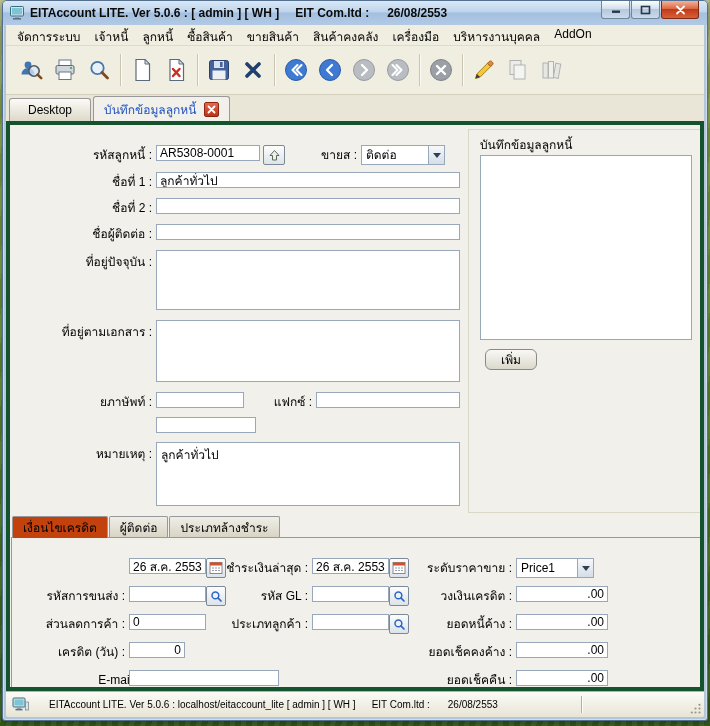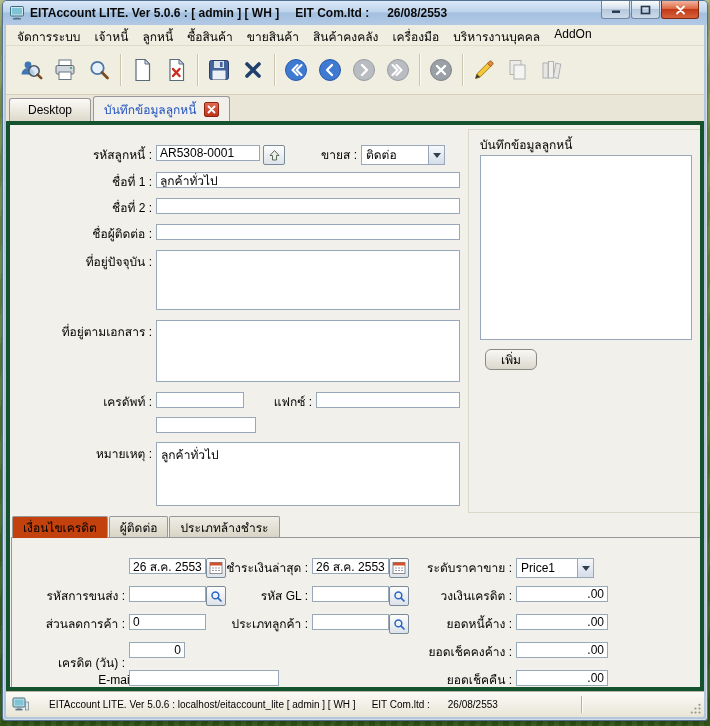--- a/index.html
+++ b/index.html
@@ -262,21 +262,21 @@
     <label class="lbl" style="left:2px;top:73px;width:140px">ชื่อที่ 2 :</label>
     <input class="fld" style="left: 146px; top: 73px; width: 304px;" value="">
     <label class="lbl" style="left:2px;top:99px;width:140px">ชื่อผู้ติดต่อ :</label>
     <input class="fld" style="left: 146px; top: 99px; width: 304px;" value="">
 
     <label class="lbl" style="left:2px;top:127px;width:140px">ที่อยู่ปัจจุบัน :</label>
     <textarea class="ta" style="left: 146px; top: 125px; width: 304px; height: 60px;"></textarea>
     <label class="lbl" style="left:2px;top:197px;width:140px">ที่อยู่ตามเอกสาร :</label>
     <textarea class="ta" style="left: 146px; top: 195px; width: 304px; height: 62px;"></textarea>
 
-    <label class="lbl" style="left:2px;top:267px;width:140px">เครดัพท์ :</label>
+    <label class="lbl" style="left:2px;top:267px;width:140px">ยภาษัพท์ :</label>
     <input class="fld" style="left: 146px; top: 267px; width: 88px;" value="">
     <label class="lbl" style="left:238px;top:267px;width:64px">แฟกซ์ :</label>
     <input class="fld" style="left: 306px; top: 267px; width: 144px;" value="">
 
     <input class="fld" style="left: 146px; top: 292px; width: 100px;" value="">
 
     <label class="lbl" style="left:2px;top:319px;width:140px">หมายเหตุ :</label>
     <textarea class="ta" style="left: 146px; top: 317px; width: 304px; height: 64px;">ลูกค้าทั่วไป</textarea>
 
     <span class="plain" style="left:470px;top:10px">บันทึกข้อมูลลูกหนี้</span>
@@ -340,21 +340,21 @@
     <input class="fld" style="left: 302px; top: 489px; width: 77px;" value="">
     <span class="sbtn" style="left:379px;top:489px;width:20px;height:20px">
       <svg width="13" height="13" viewBox="0 0 13 13">
             <circle cx="5.4" cy="5.4" r="3.4" fill="none" stroke="#2a66c8" stroke-width="1.5"></circle>
             <line x1="7.9" y1="7.9" x2="11" y2="11" stroke="#2a66c8" stroke-width="1.7" stroke-linecap="round"></line>
           </svg>
     </span>
     <label class="lbl" style="left:400px;top:489px;width:102px">ยอดหนี้ค้าง :</label>
     <input class="fld money" style="left: 506px; top: 489px; width: 92px;" value=".00">
 
-    <label class="lbl" style="left:2px;top:528px;width:113px">เครดิต (วัน) :</label>
+    <label class="lbl" style="left:2px;top:517px;width:113px">เครดิต (วัน) :</label>
     <input class="fld money" style="left: 119px; top: 517px; width: 56px;" value="0">
     <label class="lbl" style="left:400px;top:517px;width:102px">ยอดเช็คคงค้าง :</label>
     <input class="fld money" style="left: 506px; top: 517px; width: 92px;" value=".00">
 
     <label class="lbl" style="left:16px;top:545px;width:113px">E-mail :</label>
     <input class="fld" style="left: 119px; top: 545px; width: 150px;" value="">
     <label class="lbl" style="left:400px;top:545px;width:102px">ยอดเช็คคืน :</label>
     <input class="fld money" style="left: 506px; top: 545px; width: 92px;" value=".00">
   </div>
 

